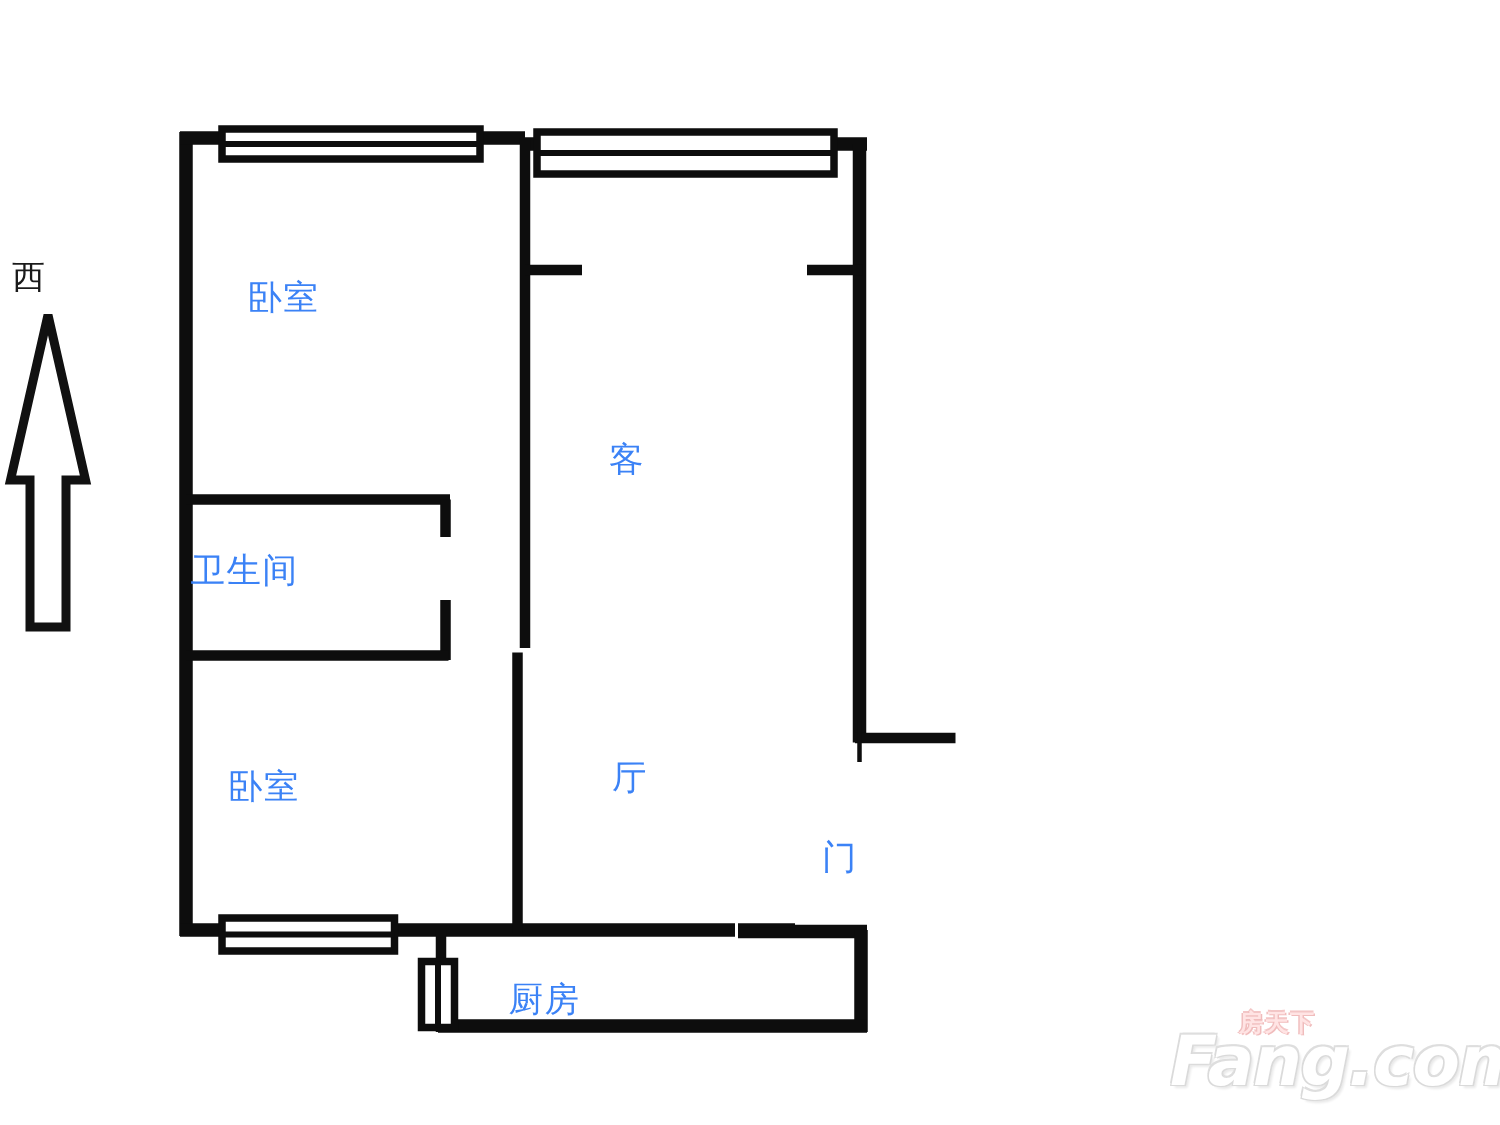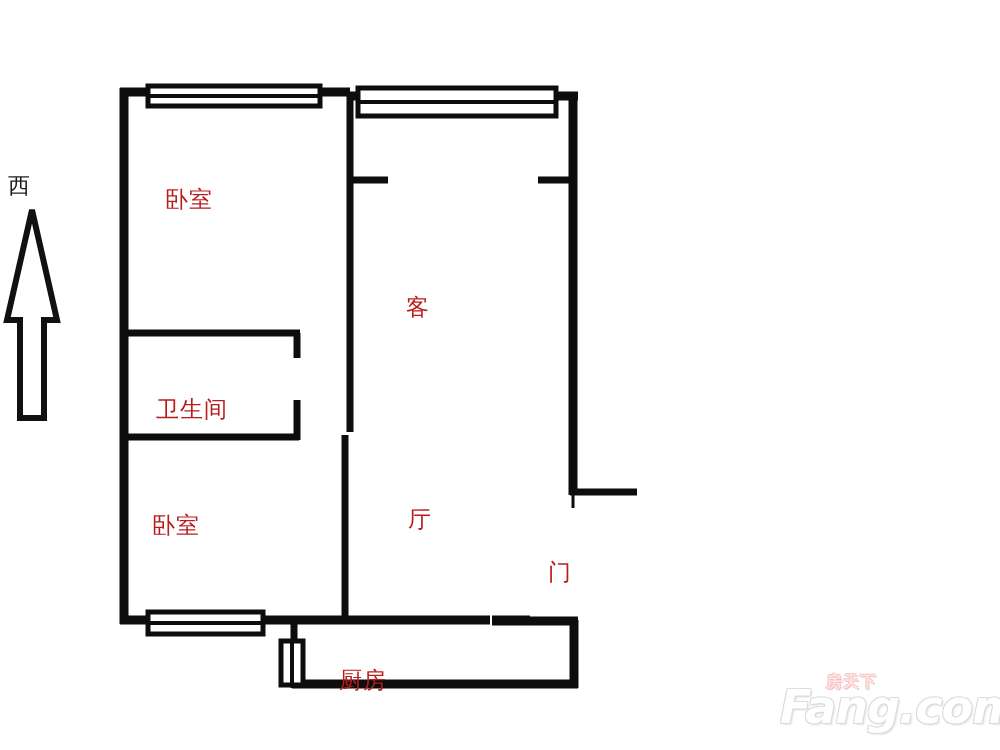--- a/index.html
+++ b/index.html
@@ -43,21 +43,21 @@
     stroke-width: 4;
   }
   .compass-arrow {
     fill: #ffffff;
     stroke: #111111;
     stroke-width: 6;
     stroke-linejoin: miter;
   }
   .room-label {
     position: absolute;
-    color: #b91c1c;
+    color: #3b82f6;
     font-size: 23px;
     line-height: 1;
     white-space: nowrap;
     letter-spacing: 1px;
     font-family: "DejaVu Sans", "Liberation Sans", sans-serif;
   }
   .dir-label {
     position: absolute;
     color: #1a1a1a;
     font-size: 22px;
@@ -187,29 +187,29 @@
       <rect class="win-frame" x="281" y="641" width="22" height="44"></rect>
       <line class="win-mullion" x1="292" y1="641" x2="292" y2="685"></line>
     </g>
 
   </svg>
 
   <div class="dir-label" style="left:8px; top:175px;">西</div>
 
   <div class="room-label" style="left:165px; top:188px;">卧室</div>
 
-  <div class="room-label" style="left:156px; top:370px;margin-top:28px;">卫生间</div>
+  <div class="room-label" style="left:127px; top:370px;">卫生间</div>
 
   <div class="room-label" style="left:406px; top:296px;">客</div>
 
   <div class="room-label" style="left:408px; top:508px;">厅</div>
 
   <div class="room-label" style="left:152px; top:514px;">卧室</div>
 
-  <div class="room-label" style="left:339px; top:669px;font-family:Liberation Serif, serif;">厨房</div>
+  <div class="room-label" style="left:339px; top:655px;font-family:Liberation Serif, serif;">厨房</div>
 
   <div class="room-label" style="left:548px; top:561px;">门</div>
 
   <div id="watermark">
     <div class="wm-main">Fang.com</div>
     <div class="wm-cn">房天下</div>
   </div>
 
 </div>
 

